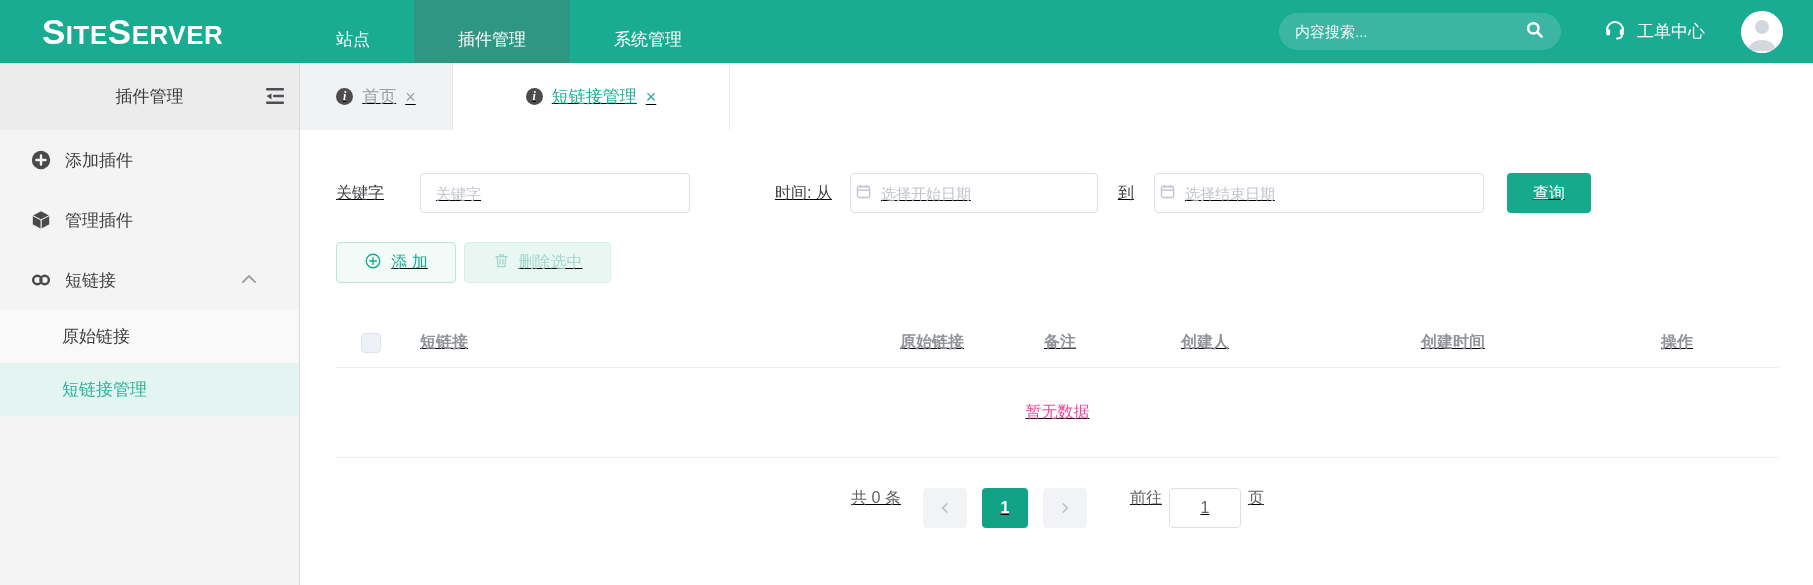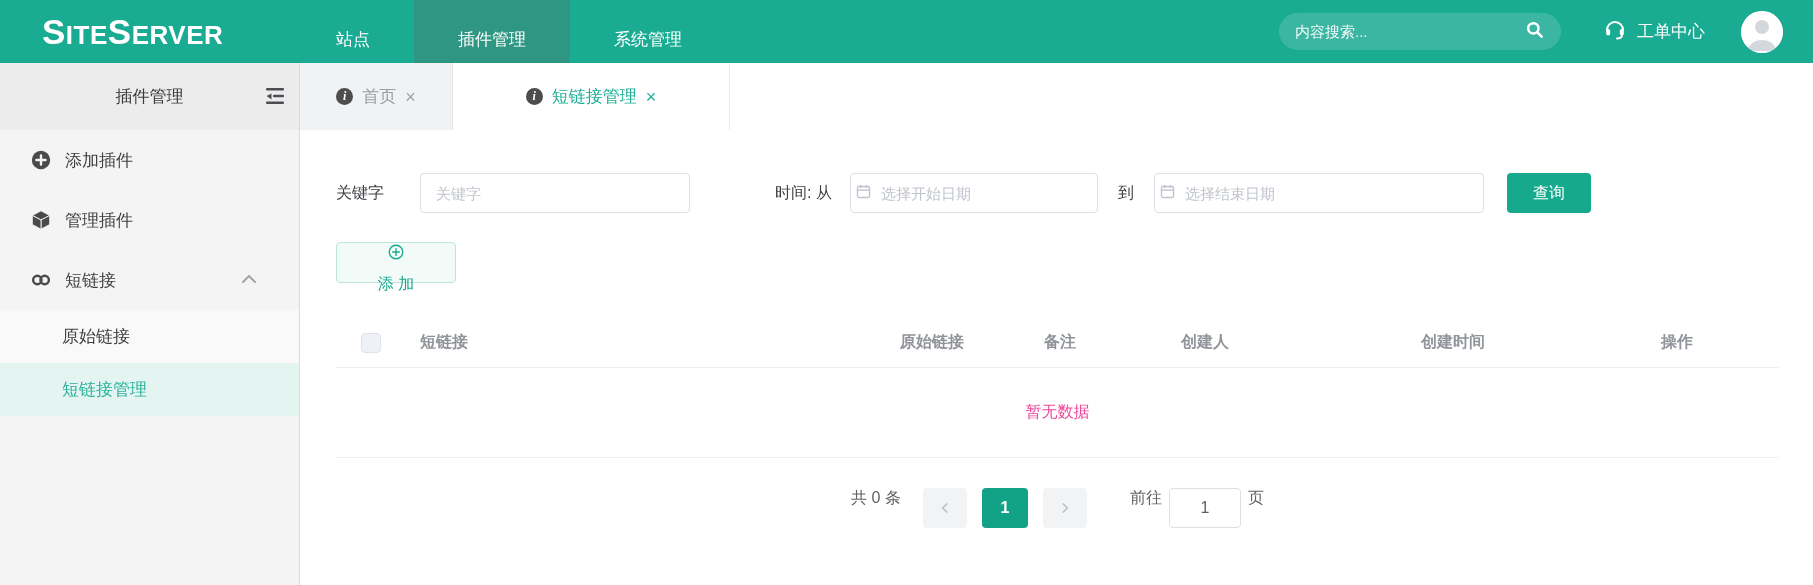--- a/index.html
+++ b/index.html
@@ -33,21 +33,21 @@
   .collapse-btn { position:absolute; right:12px; top:22px; cursor:pointer; }
   .menu-item { height:60px; display:flex; align-items:center; padding-left:30px;
     font-size:17px; color:#3f3f3f; cursor:pointer; }
   .mi-icon { width:22px; height:22px; margin-right:13px; flex:none; }
   .chevron { margin-left:auto; margin-right:42px; }
   .sub-item { height:53px; line-height:53px; padding-left:62px; font-size:17px;
     color:#3f3f3f; background:#f9f9fa; cursor:pointer; }
   .sub-item.active { background:#e4f5f1; color:#2bb19a; }
 
   
-  .main { flex:1; background:#fff; }
+  .main { flex:1; background:#fff;text-decoration:underline; }
   .tabbar { height:67px; display:flex; }
   .tab { height:100%; display:flex; align-items:center; justify-content:center;
     gap:9px; font-size:17px; cursor:pointer; }
   .tab.home { width:153px; background:#f0f2f3; border-right:1px solid #e3e6ea; color:#9b9da1; }
   .tab.current { width:277px; background:#fff; border-right:1px solid #e8eaed; color:#1fae96; }
   .info-dot { width:17px; height:17px; border-radius:50%; background:#4d4d4d; color:#fff;
     text-align:center; font:italic bold 12px/17px "Liberation Serif",serif; flex:none; }
   .info-dot::before { content:"i"; }
   .close-x { font-size:18px; line-height:1; cursor:pointer; }
   .close-x::before { content:"\00d7"; }
@@ -67,21 +67,21 @@
   .date-box input { border:none; outline:none; flex:1; font-size:15px;
     color:#606266; background:transparent; font-family:inherit; }
   .date1 { width:248px; }
   .to-label { margin:0 20px; }
   .date2 { width:330px; }
   .btn-query { margin-left:23px; width:84px; height:40px; background:#17a98c; color:#fff;
     border:none; border-radius:4px; font-size:16px; cursor:pointer; font-family:inherit; }
 
   .action-row { margin-top:29px; display:flex; gap:8px; }
   .btn-add, .btn-del { height:41px; border-radius:4px; font-size:16px; display:flex;
-    align-items:center; justify-content:flex-start; gap:9px; cursor:pointer; font-family:inherit;flex-direction:column; }
+    align-items:center; justify-content:center; gap:9px; cursor:pointer; font-family:inherit; }
   .btn-add { width:120px; border:1px solid #bfe5da; background:#f2fbf8; color:#17a98c; }
   .btn-del { width:147px; border:1px solid #d9f0ea; background:#e9f7f3; color:#a3d5c9; }
 
   .table { margin-top:35px; width:1443px; }
   .thead { display:flex; align-items:center; height:50px; border-bottom:1px solid #ebeef5; }
   .th { font-weight:bold; font-size:16px; color:#909399; padding-left:14px; }
   .col-cb { width:70px; display:flex; justify-content:center; padding-left:0; }
   .col-0 { width:480px; } .col-1 { width:144px; } .col-2 { width:137px; }
   .col-3 { width:240px; } .col-4 { width:240px; } .col-5 { width:130px; }
   .cb { width:20px; height:20px; background:#eef1f8; border:1px solid #dde2ec;
@@ -243,20 +243,32 @@
         <div class="btn-add">
           <span>
             <svg width="18" height="18" viewBox="0 0 24 24" fill="none" stroke="#17a98c" stroke-width="1.8" stroke-linecap="round">
               <circle cx="12" cy="12" r="9"></circle>
               <line x1="7.5" y1="12" x2="16.5" y2="12"></line>
                 <line x1="12" y1="7.5" x2="12" y2="16.5"></line>
             </svg>
           </span>
           <span>添 加</span>
         </div>
+        <div class="btn-del">
+          <span>
+            <svg width="17" height="17" viewBox="0 0 24 24" fill="none" stroke="#a3d5c9" stroke-width="1.8" stroke-linecap="round">
+              <line x1="4" y1="6.5" x2="20" y2="6.5"></line>
+              <path d="M9.5 6V4h5v2"></path>
+              <path d="M6 6.5l1 14h10l1-14"></path>
+              <line x1="10" y1="10.5" x2="10" y2="17"></line>
+                <line x1="14" y1="10.5" x2="14" y2="17"></line>
+            </svg>
+          </span>
+          <span>删除选中</span>
+        </div>
       </div>
 
       <div class="table">
         <div class="thead">
           <div class="th col-cb">
             <span class="cb"></span>
           </div>
           <div class="th col-0">短链接</div>
           <div class="th col-1">原始链接</div>
           <div class="th col-2">备注</div>

